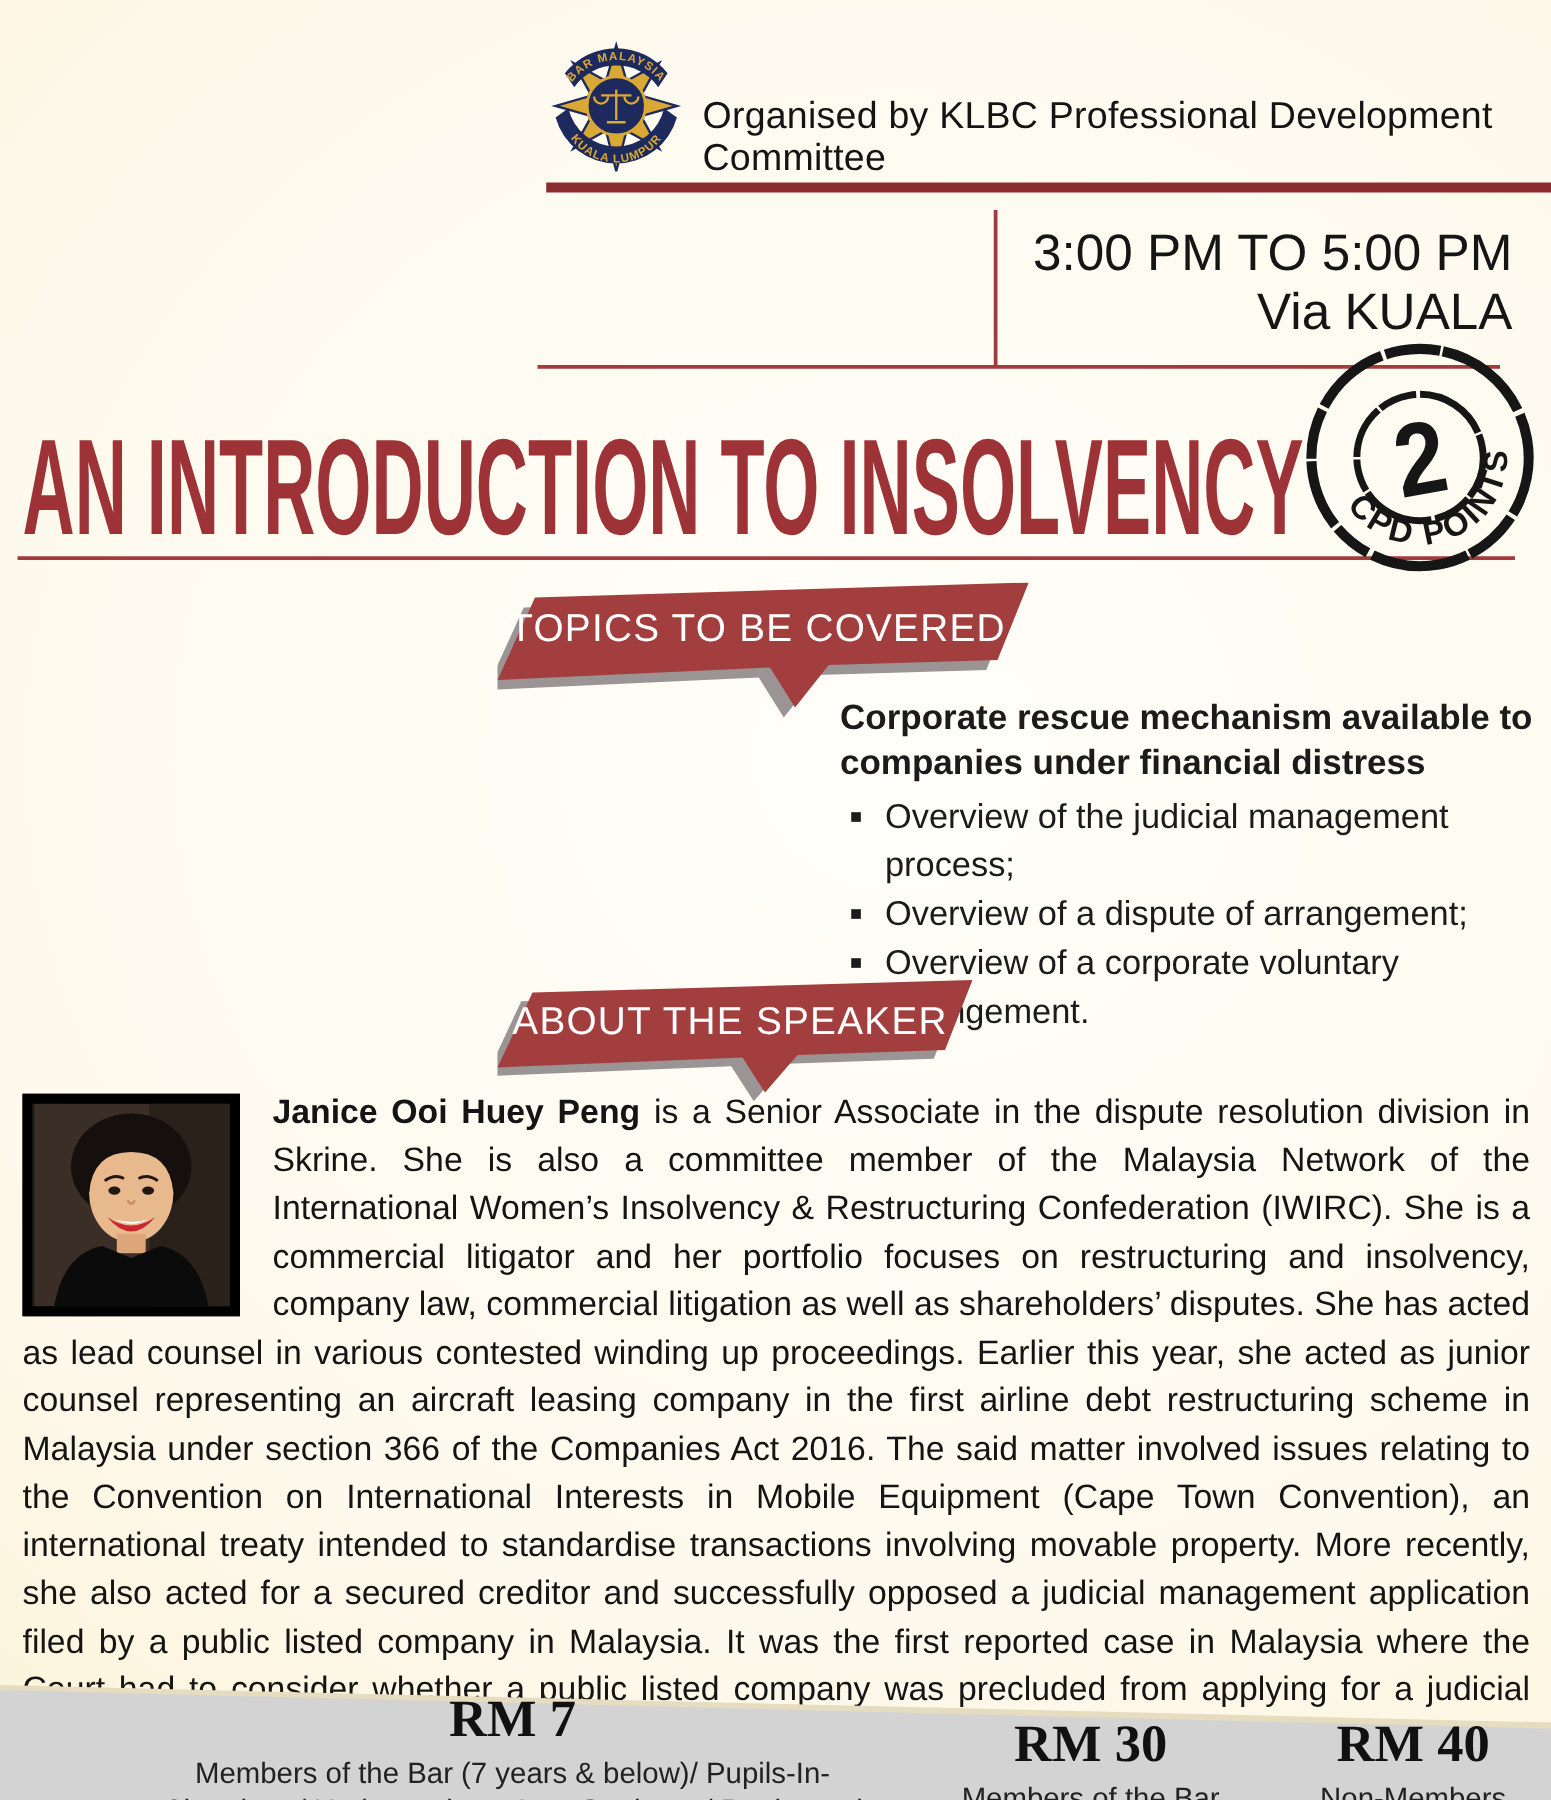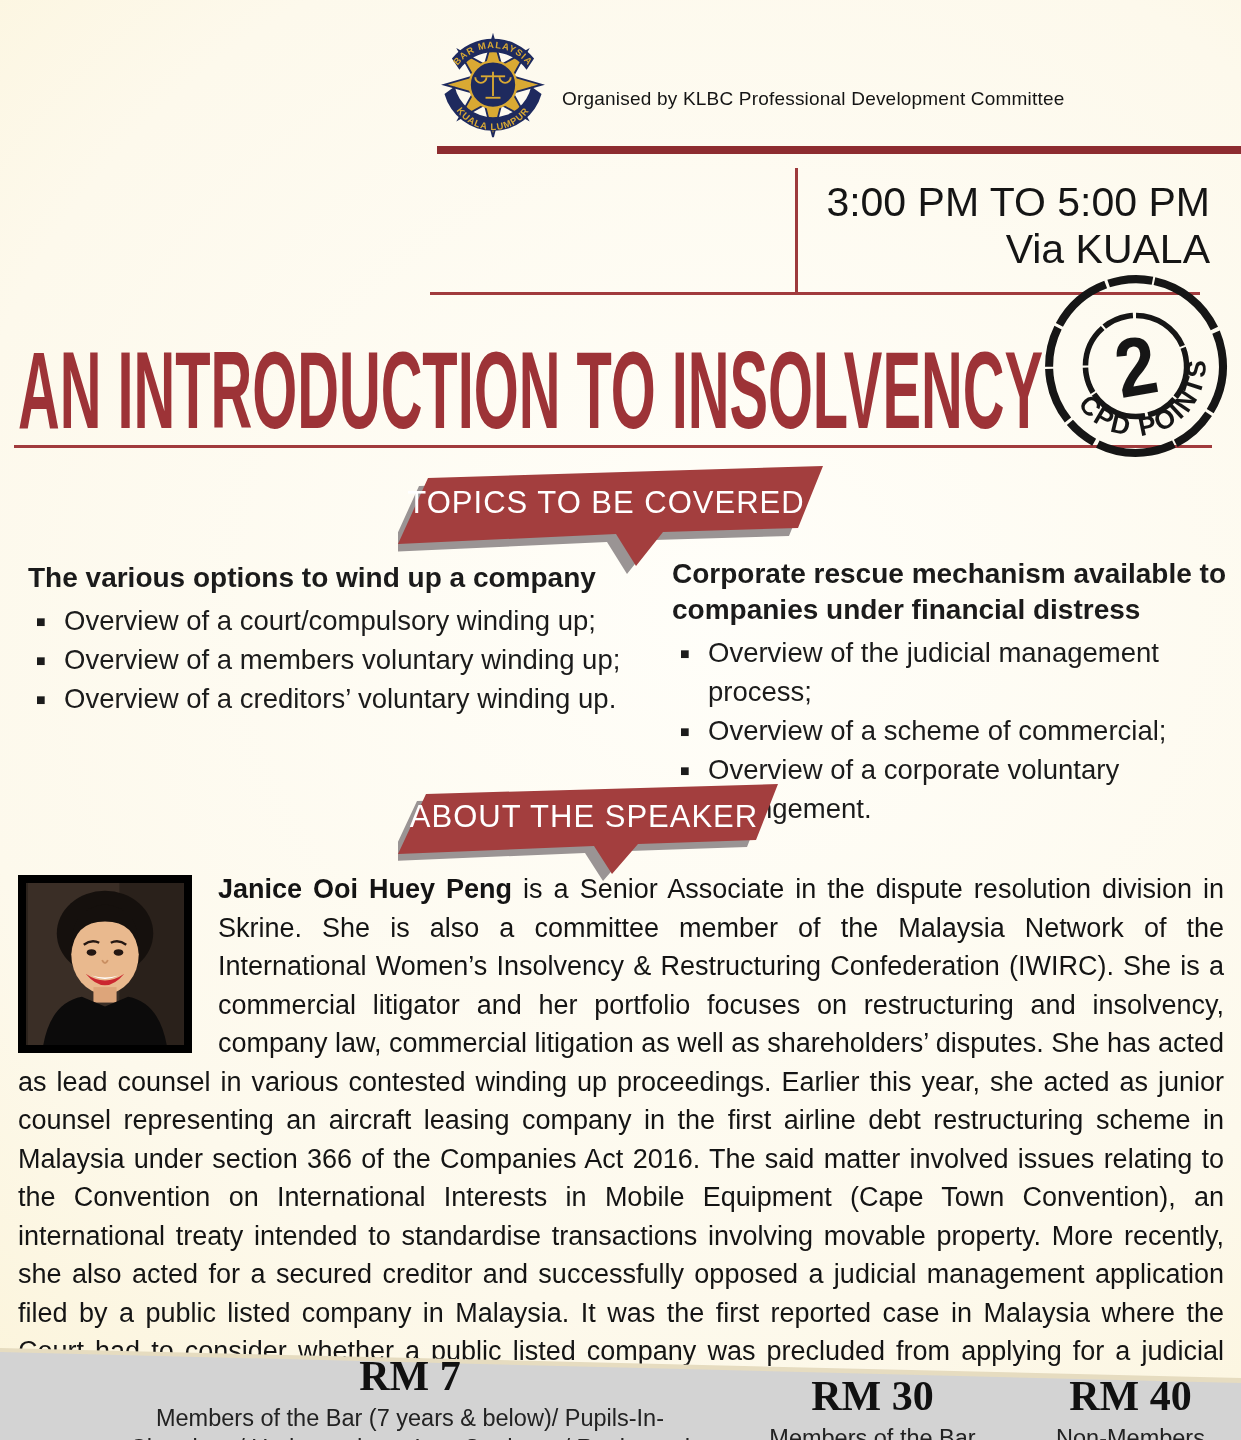--- a/index.html
+++ b/index.html
@@ -1,21 +1,21 @@
 <!DOCTYPE html>
 <html><head>
 <meta charset="utf-8">
 <style>
   html,body{margin:0;padding:0;}
   body{width:1241px;height:1440px;overflow:hidden;font-family:"Liberation Sans",sans-serif;}
   .poster{position:relative;width:1241px;height:1440px;overflow:hidden;
     background:radial-gradient(120% 95% at 58% 42%, #fffef9 0%, #fdf9ec 52%, #faefc9 100%);}
   
   .logo{position:absolute;left:437px;top:26px;width:112px;height:123px;}
-  .organiser{position:absolute;left:562px;top:88px;width:670px;font-size:19px;color:#141414;letter-spacing:.2px;}
+  .organiser{position:absolute;left:562px;top:76px;width:670px;font-size:30px;color:#141414;letter-spacing:.2px;}
   .rule-thick{position:absolute;left:437px;top:146px;width:804px;height:8px;background:#8d2c30;}
   
   .sch-left{position:absolute;left:440px;top:179px;width:350px;text-align:center;font-size:41px;color:#151515;line-height:47px;}
   .sch-divider{position:absolute;left:795px;top:168px;width:3px;height:126px;background:#9d3a3c;}
   .sch-right{position:absolute;left:820px;top:179px;width:390px;text-align:right;font-size:41px;color:#151515;line-height:47px;}
   .rule-thin{position:absolute;left:430px;top:292px;width:770px;height:3px;background:#a13b3d;}
   
   .main-title{position:absolute;left:18px;top:336px;height:100px;z-index:2;}
   .main-title span{display:inline-block;font-weight:bold;font-size:109px;line-height:1;color:#9d3337;
     transform:scaleX(0.53);transform-origin:0 0;white-space:nowrap;}
@@ -110,33 +110,25 @@
       <textPath href="#cpdArc" startOffset="50%" text-anchor="middle">CPD POINTS</textPath>
     </text>
   </svg>
 
   <svg class="banner banner-topics" viewBox="0 0 425 115">
     <polygon points="30,12 425,0 400,62 265,66 238,100 218,68 0,78" fill="#9a9494" transform="translate(-9,8)"></polygon>
     <polygon points="30,12 425,0 400,62 265,66 238,100 218,68 0,78" fill="#a33e3e"></polygon>
     <text x="208" y="47" text-anchor="middle">TOPICS TO BE COVERED</text>
   </svg>
 
-  <div class="col col-left">
-    <h3>The various options to wind up a company</h3>
-    <ul>
-      <li>Overview of a court/compulsory winding up;</li>
-      <li>Overview of a members voluntary winding up;</li>
-      <li>Overview of a creditors’ voluntary winding up.</li>
-    </ul>
-  </div>
   <div class="col col-right">
     <h3>Corporate rescue mechanism available to companies under financial distress</h3>
     <ul>
       <li>Overview of the judicial management process;</li>
-      <li>Overview of a scheme of commercial;</li>
+      <li>Overview of a dispute of arrangement;</li>
       <li>Overview of a corporate voluntary arrangement.</li>
     </ul>
   </div>
 
   <svg class="banner banner-speaker" viewBox="0 0 380 102">
     <polygon points="28,10 380,0 358,56 240,60 214,90 196,62 0,70" fill="#9a9494" transform="translate(-9,7)"></polygon>
     <polygon points="28,10 380,0 358,56 240,60 214,90 196,62 0,70" fill="#a33e3e"></polygon>
     <text x="186" y="43" text-anchor="middle">ABOUT THE SPEAKER</text>
   </svg>
 

